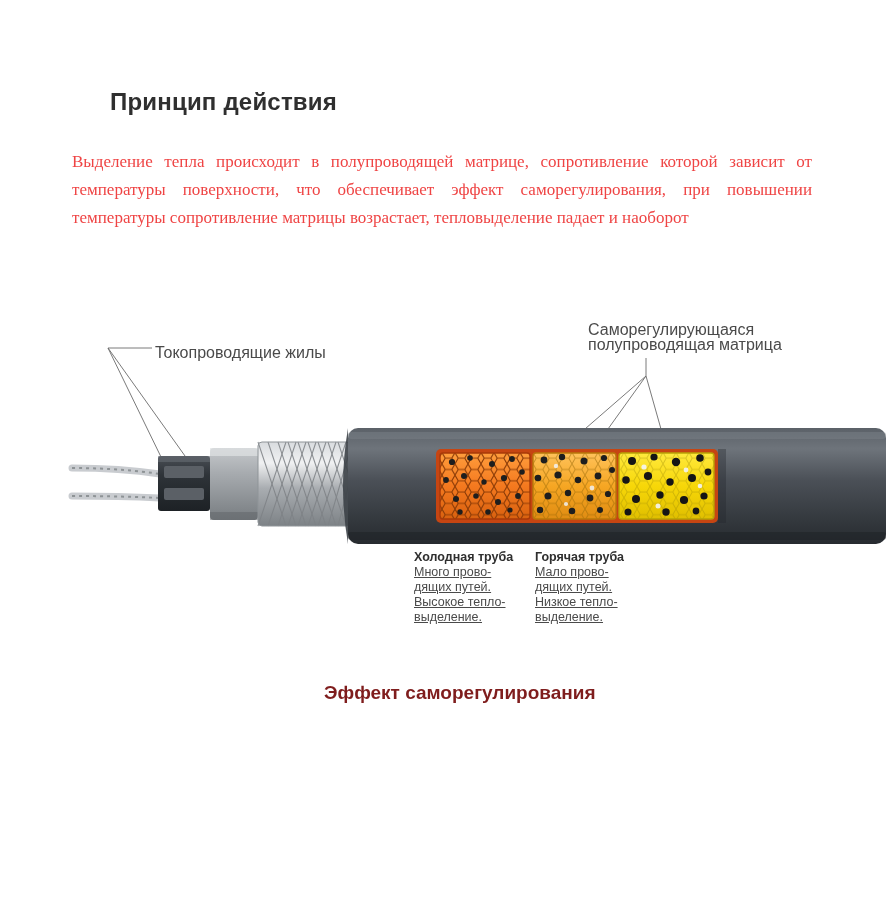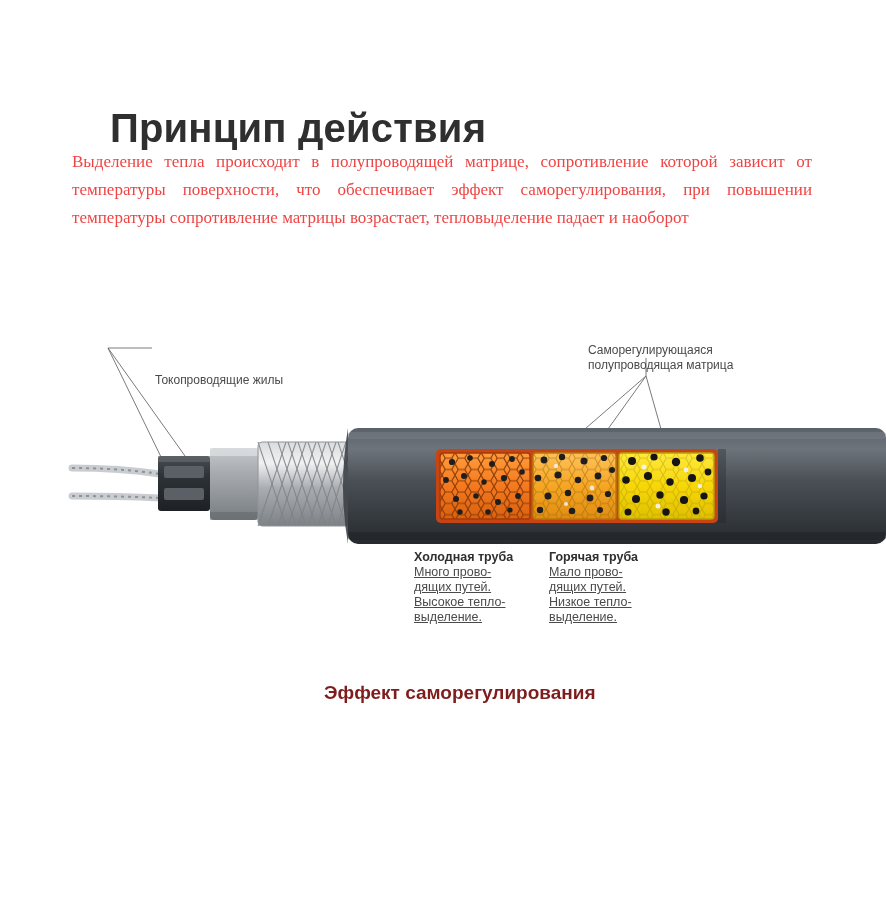--- a/index.html
+++ b/index.html
@@ -14,25 +14,24 @@
     font-family: "Liberation Sans", sans-serif;
     color: #3b3b3b;
     overflow: hidden;
   }
 
   
   .page-title {
     position: absolute;
     left: 110px;
     top: 88px;
-    font-size: 40px;
+    font-size: 24px;
     font-weight: bold;
     color: #2f2f2f;
     letter-spacing: 0.2px;
-    margin-top: 18px;
   }
   .intro {
     position: absolute;
     left: 72px;
     top: 148px;
     width: 740px;
     font-size: 17px;
     line-height: 28px;
     color: #ef4444;
     text-align: justify;
@@ -46,37 +45,36 @@
     left: 0;
     top: 300px;
     width: 886px;
     height: 420px;
   }
   .diagram svg { display: block; }
 
   
   .callout {
     position: absolute;
-    font-size: 12px;
+    font-size: 16px;
     line-height: 15px;
     color: #4a4a4a;
     white-space: pre-line;
-    margin-top: 21px;
-  }
-  .callout-left  { left: 155px; top: 52px; }
+  }
+  .callout-left  { left: 155px; top: 45px; }
   .callout-right { left: 588px; top: 22px; }
 
   
   .legend {
     position: absolute;
     left: 414px;
     top: 250px;
     width: 400px;
     display: flex;
-    gap: 17px;
+    gap: 3px;
   }
   .legend-col { width: 112px; padding-right: 6px; }
   .legend-col.c2 { width: 106px; }
   .legend-col.c3 { width: 110px; }
   .legend-title {
     font-size: 12.5px;
     font-weight: bold;
     color: #2f2f2f;
     margin-bottom: 1px;
     white-space: nowrap;

